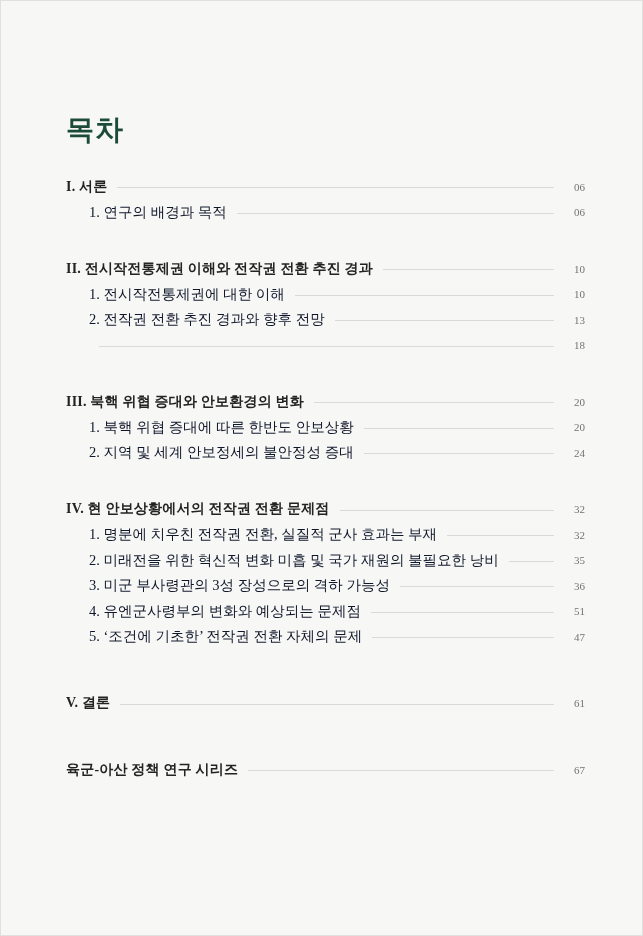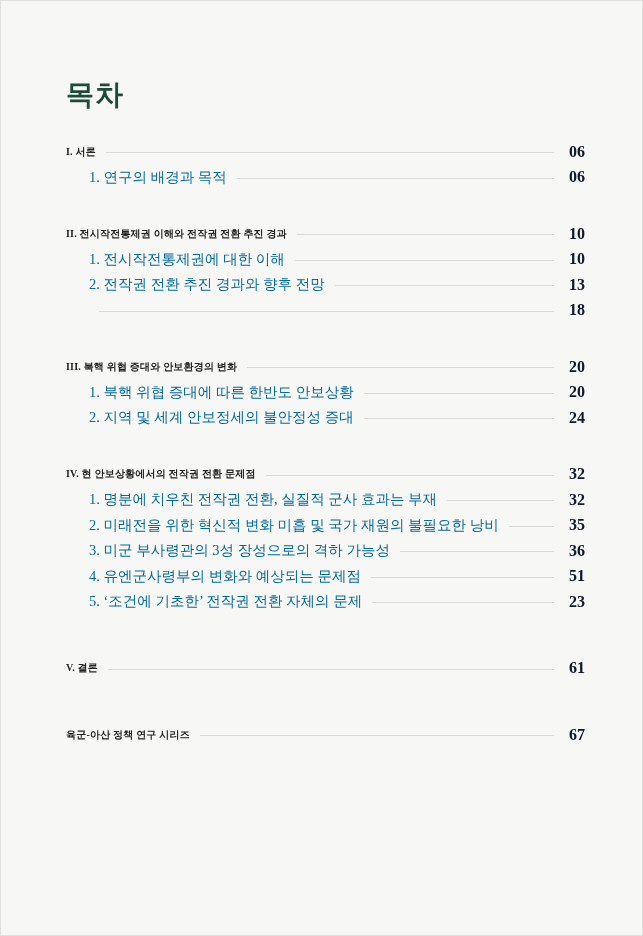--- a/index.html
+++ b/index.html
@@ -11,21 +11,21 @@
   .page {
     position: relative;
     width: 641px;
     height: 934px;
     background: #f7f7f5;
     border: 1px solid #e0e0de;
     box-sizing: content-box;
     overflow: hidden;
   }
   .content {
-    padding: 80px 57px 0 65px;
+    padding: 115px 57px 0 65px;
   }
   .doc-title {
     margin: 0 0 30px 0;
     font-size: 28px;
     line-height: 1;
     font-weight: bold;
     color: #1d4b39;
     letter-spacing: 1px;
   }
   .toc { display: block; }
@@ -37,47 +37,47 @@
   .row {
     display: flex;
     align-items: center;
     height: 25.5px;
   }
   .row .label {
     white-space: nowrap;
     flex: 0 0 auto;
   }
   .row--section .label {
-    font-size: 10px;
+    font-size: 14px;
     font-weight: bold;
     color: #232323;
     letter-spacing: 0.2px;
   }
   .row--item {
     padding-left: 23px;
   }
   .row--item .label {
     font-size: 14.5px;
     font-weight: normal;
-    color: #0369a1;
+    color: #0f172a;
   }
   .leader {
     flex: 1 1 auto;
     height: 0;
     border-top: 1px solid #d9d9d8;
     margin: 0 9px 0 10px;
     transform: translateY(1px);
   }
   .pagenum {
     flex: 0 0 auto;
     width: 22px;
     text-align: right;
-    font-size: 16px;
-    color: #0f172a;
-    font-weight: bold;
+    font-size: 11px;
+    color: #737373;
+    font-weight: normal;
   }
 </style>
 </head>
 <body>
 
 <div class="page">
   <div class="content">
     <h1 class="doc-title">목차</h1>
     <div class="toc">
   <div class="group">
@@ -172,21 +172,21 @@
 
   <div class="row row--item">
     <span class="label">4. 유엔군사령부의 변화와 예상되는 문제점</span>
     <span class="leader"></span>
     <span class="pagenum">51</span>
   </div>
 
   <div class="row row--item">
     <span class="label">5. ‘조건에 기초한’ 전작권 전환 자체의 문제</span>
     <span class="leader"></span>
-    <span class="pagenum">23</span>
+    <span class="pagenum">47</span>
   </div>
 </div>
   </div>
 
   <div class="group">
     <div class="row row--section">
       <span class="label">V. 결론</span>
       <span class="leader"></span>
       <span class="pagenum">61</span>
     </div>

